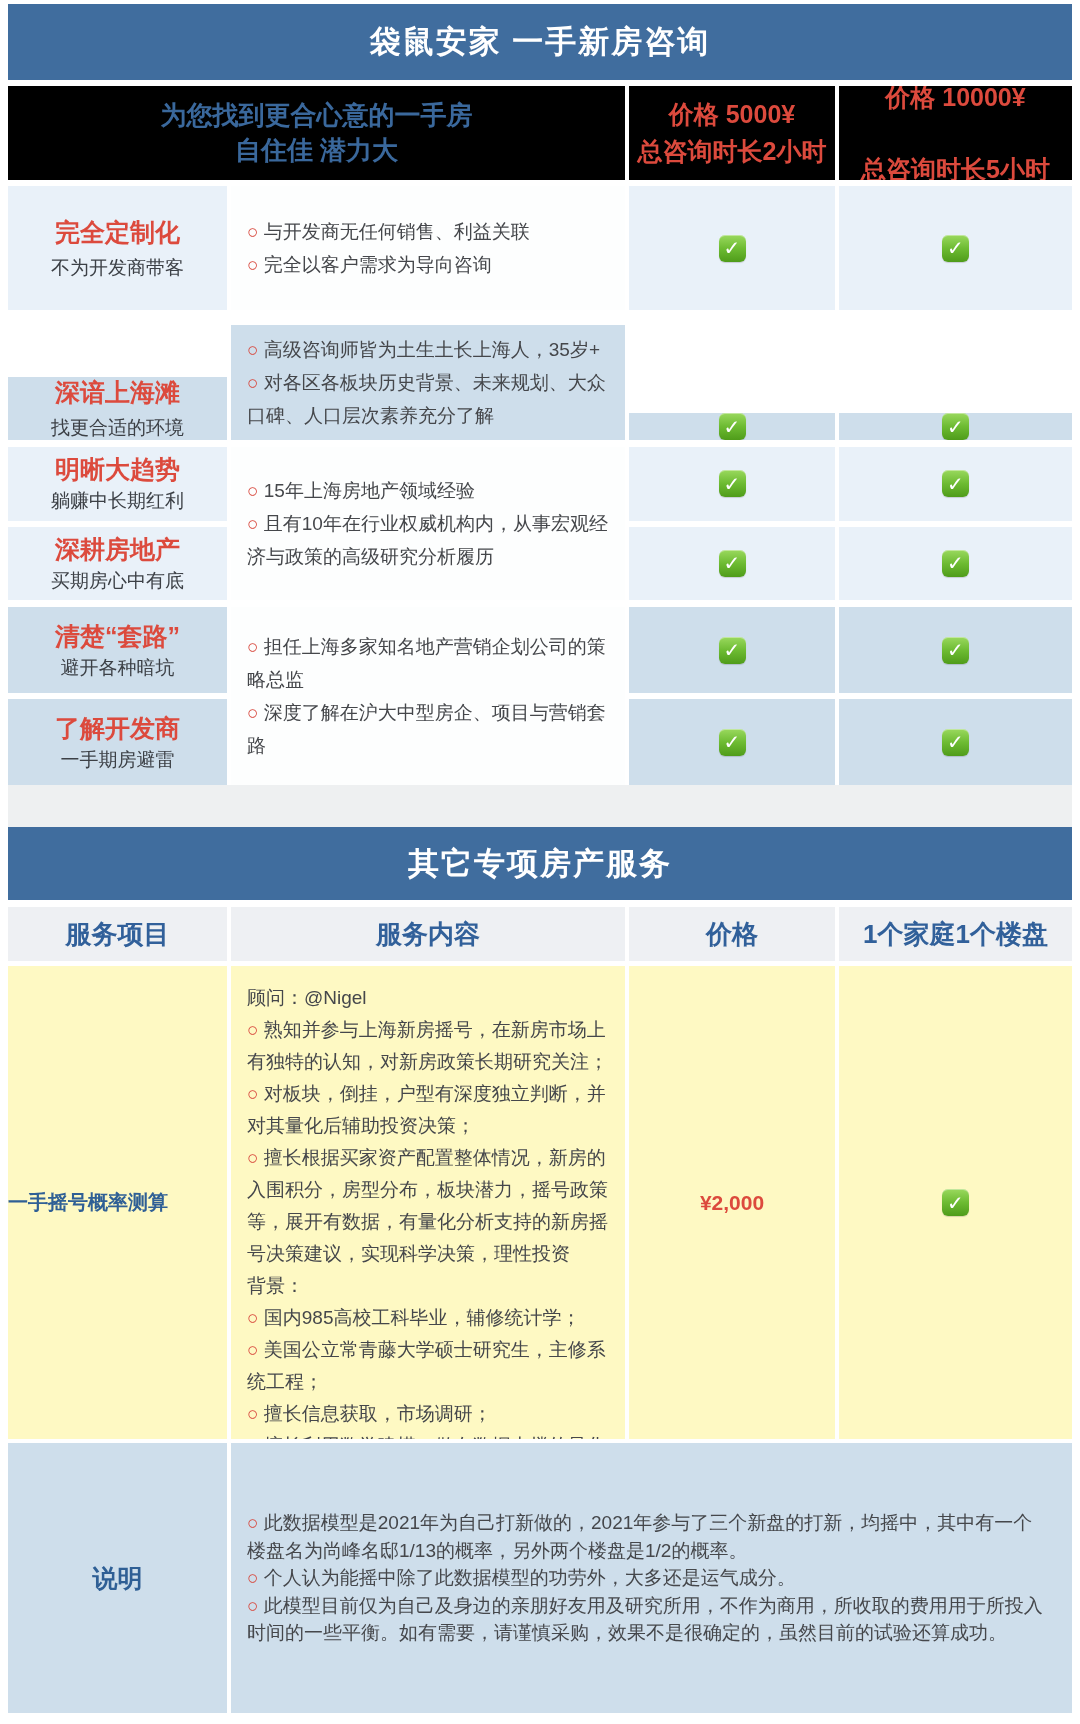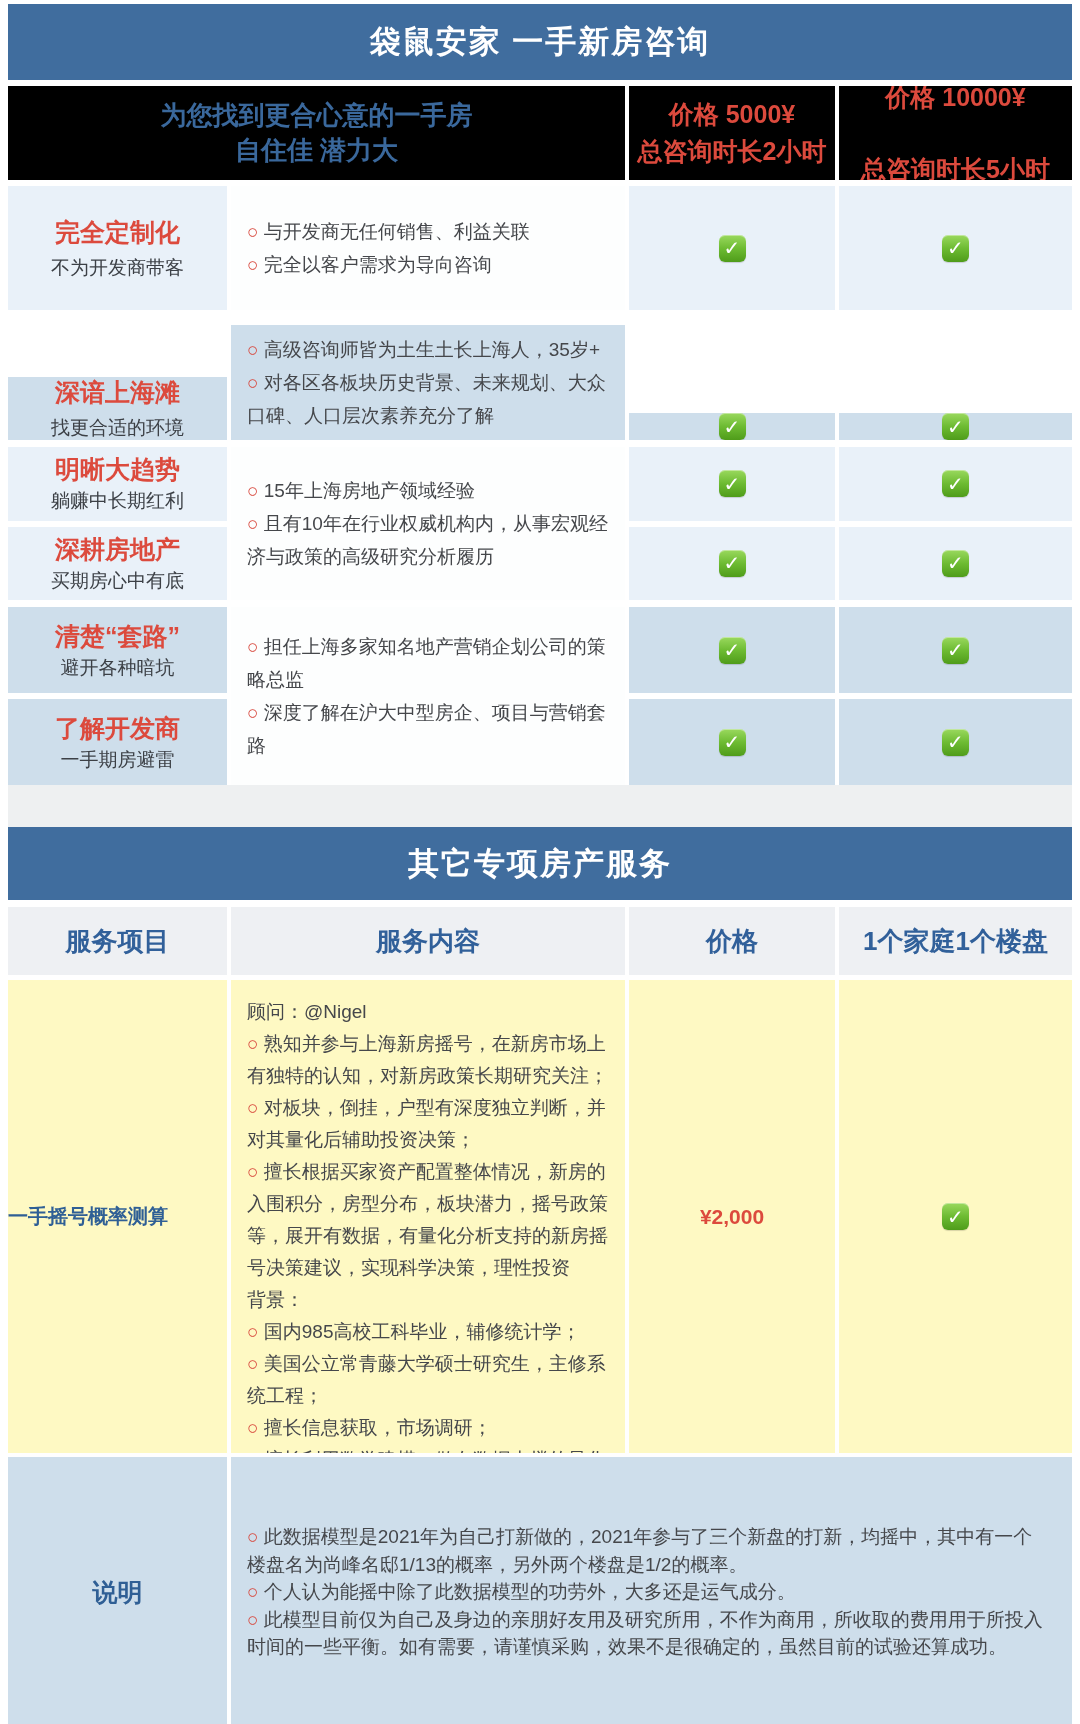--- a/index.html
+++ b/index.html
@@ -47,21 +47,21 @@
 
   .checkcell { align-items:center; justify-content:center; flex-direction:row; }
   .check { width:27px; height:27px; border-radius:6px; flex:0 0 auto;
     background:linear-gradient(180deg,#9ad95e 0%,#6dbb32 50%,#4f9c1a 100%);
     box-shadow:inset 0 1px 0 rgba(255,255,255,.4), 0 1px 1px rgba(0,0,0,.15);
     display:flex; align-items:center; justify-content:center; }
   .check::after { content:"✓"; color:#ffffff; font-size:20px; font-weight:bold; line-height:1; }
 
   .grayband { height:42px; background:#eef0f1; }
 
-  .t2-header { height:68px; margin-bottom:5px; }
+  .t2-header { height:54px; margin-bottom:5px; }
   .t2h { align-items:center; text-align:center; color:#31609a; font-weight:bold; font-size:26px; }
 
   .t2-row { height:473px; margin-bottom:4px; }
   .svc-name { color:#2f5f95; font-weight:bold; font-size:20px; text-align:left; }
   .t2desc { padding:16px 8px 8px 16px; justify-content:flex-start; }
   .t2desc .bullet, .plainline { font-size:19px; line-height:32px; color:#45474b; }
   .spacer { height:30px; }
   .svc-price { color:#dc4a3d; font-weight:bold; font-size:21px; text-align:center; }
 
   .notes-row { height:270px; }

